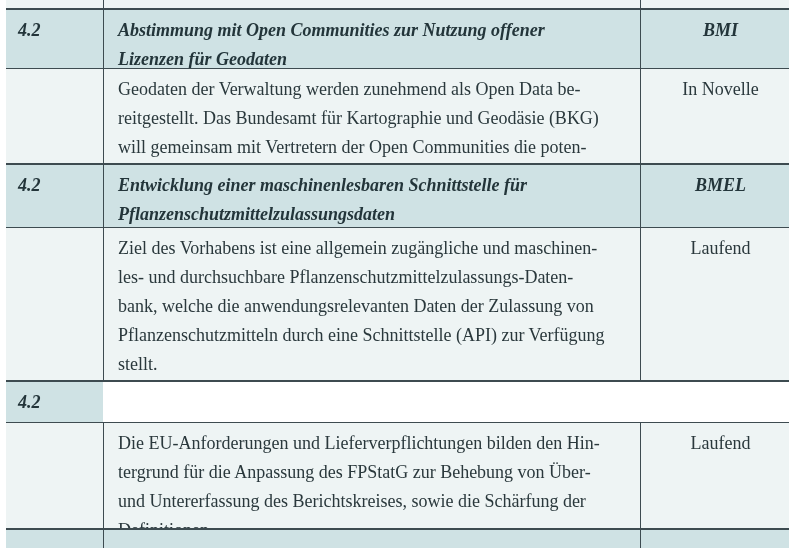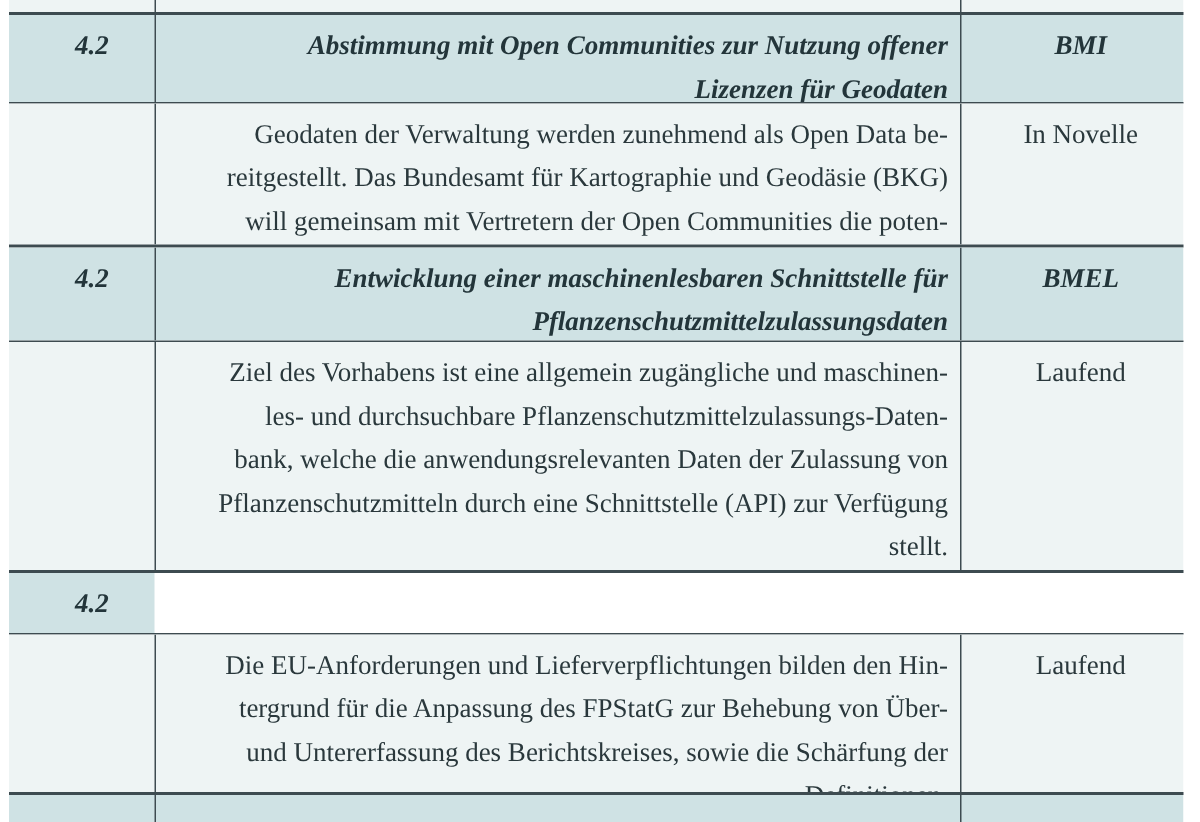--- a/index.html
+++ b/index.html
@@ -29,22 +29,22 @@
   .row {
     display: flex;
     flex-direction: row;
     overflow: hidden;
     flex: 0 0 auto;
   }
   .cell {
     box-sizing: border-box;
     overflow: hidden;
   }
-  .c1 { width: 97px; padding-left: 32px; }
-  .c2 { width: 537px; border-left: 1.5px solid var(--line, #3d4b50); text-align: right; }
+  .c1 { width: 97px; }
+  .c2 { width: 537px; border-left: 1.5px solid var(--line, #3d4b50); }
   .c3 { width: 149px; border-left: 1.5px solid var(--line, #3d4b50); }
 
   .hr { flex: 0 0 auto; width: 100%; background: var(--line, #3d4b50); }
   .hr.thick { height: 2px; }
   .hr.thin  { height: 1px; }
 
   .row.head .cell { background: var(--header_bg, #cfe2e4); }
   .row.body .cell { background: var(--body_bg, #eef4f4); }
   .row.sliver-top .cell { background: var(--body_bg, #eef4f4); }
   .row.sliver-bottom .cell { background: var(--header_bg, #cfe2e4); }

